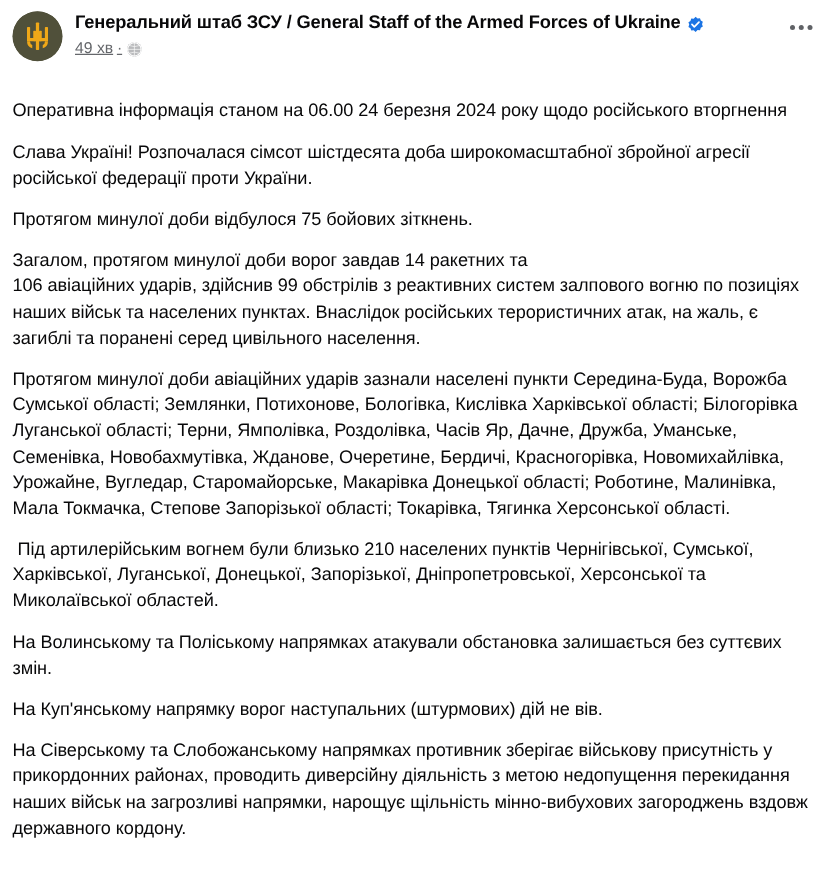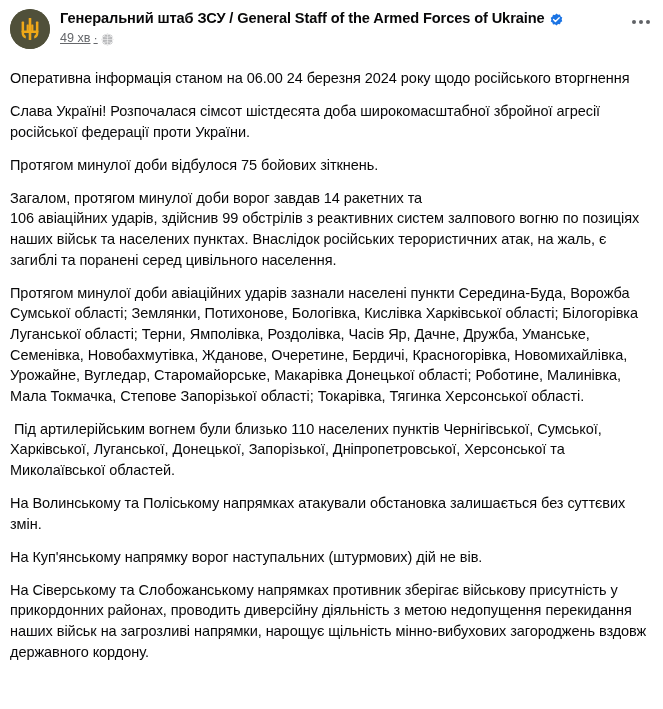--- a/index.html
+++ b/index.html
@@ -126,21 +126,21 @@
     display: block;
     width: 4px;
     height: 4px;
     border-radius: 50%;
     background: #606266;
   }
 
   
   .post-body {
     padding: 0 10px;
-    margin-top: 12px;
+    margin-top: 23px;
   }
 
   .para {
     font-size: 14.5px;
     line-height: 20.6px;
     color: #080809;
     margin-bottom: 12.5px;
     white-space: pre-wrap;
     word-wrap: break-word;
     letter-spacing: -0.05px;
@@ -205,20 +205,20 @@
 
   </div>
 
   <div class="post-body">
     <p class="para">Оперативна інформація станом на 06.00 24 березня 2024 року щодо російського вторгнення</p>
     <p class="para">Слава Україні! Розпочалася сімсот шістдесята доба широкомасштабної збройної агресії російської федерації проти України.</p>
     <p class="para">Протягом минулої доби відбулося 75 бойових зіткнень.</p>
     <p class="para">Загалом, протягом минулої доби ворог завдав 14 ракетних та
 106 авіаційних ударів, здійснив 99 обстрілів з реактивних систем залпового вогню по позиціях наших військ та населених пунктах. Внаслідок російських терористичних атак, на жаль, є загиблі та поранені серед цивільного населення.</p>
     <p class="para">Протягом минулої доби авіаційних ударів зазнали населені пункти Середина-Буда, Ворожба Сумської області; Землянки, Потихонове, Бологівка, Кислівка Харківської області; Білогорівка Луганської області; Терни, Ямполівка, Роздолівка, Часів Яр, Дачне, Дружба, Уманське, Семенівка, Новобахмутівка, Жданове, Очеретине, Бердичі, Красногорівка, Новомихайлівка, Урожайне, Вугледар, Старомайорське, Макарівка Донецької області; Роботине, Малинівка, Мала Токмачка, Степове Запорізької області; Токарівка, Тягинка Херсонської області.</p>
-    <p class="para"> Під артилерійським вогнем були близько 110 населених пунктів Чернігівської, Сумської, Харківської, Луганської, Донецької, Запорізької, Дніпропетровської, Херсонської та Миколаївської областей.</p>
+    <p class="para"> Під артилерійським вогнем були близько 210 населених пунктів Чернігівської, Сумської, Харківської, Луганської, Донецької, Запорізької, Дніпропетровської, Херсонської та Миколаївської областей.</p>
     <p class="para">На Волинському та Поліському напрямках атакували обстановка залишається без суттєвих змін.</p>
     <p class="para">На Куп'янському напрямку ворог наступальних (штурмових) дій не вів.</p>
     <p class="para">На Сіверському та Слобожанському напрямках противник зберігає військову присутність у прикордонних районах, проводить диверсійну діяльність з метою недопущення перекидання наших військ на загрозливі напрямки, нарощує щільність мінно-вибухових загороджень вздовж державного кордону.</p>
 
   </div>
 
 </div>
 
 </body></html>

